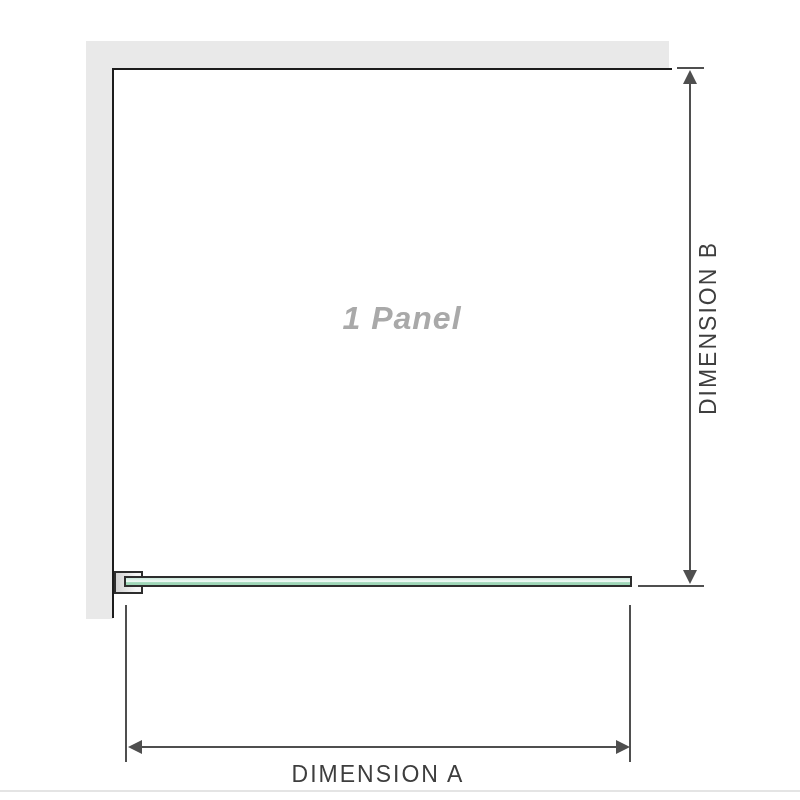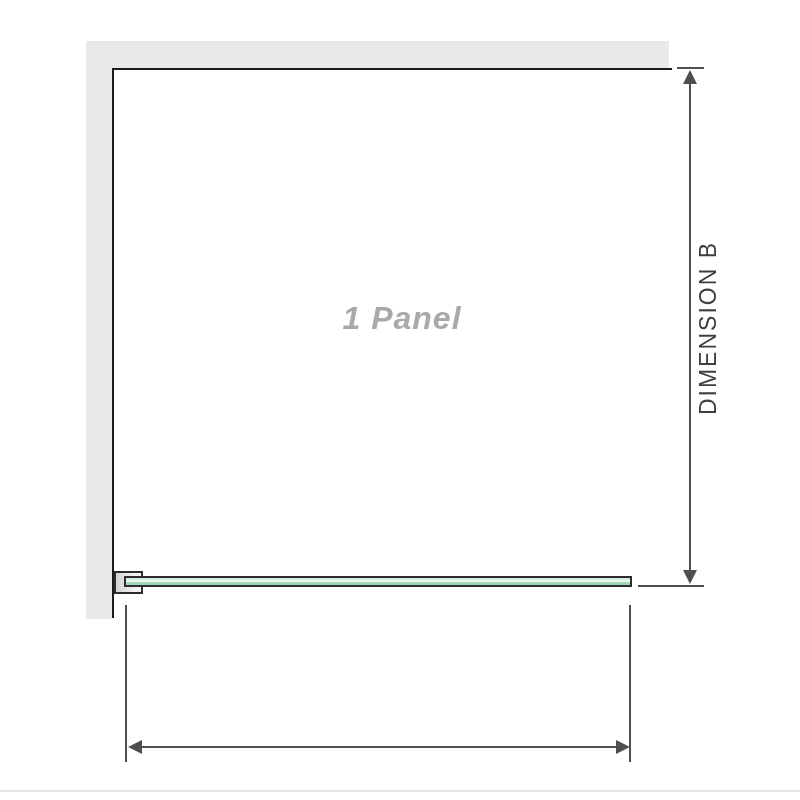--- a/index.html
+++ b/index.html
@@ -109,16 +109,17 @@
   <div class="dim-line-v" style="left:689px;top:76px;height:500px;"></div>
   <div class="arrow arrow-up" style="left:683px;top:70px;"></div>
   <div class="arrow arrow-down" style="left:683px;top:570px;"></div>
   <div class="dim-label dim-label-b">DIMENSION B</div>
 
   <div class="tick-v" style="left:125px;top:605px;height:157px;"></div>
   <div class="tick-v" style="left:629px;top:605px;height:157px;"></div>
   <div class="dim-line-h" style="left:134px;top:746px;width:488px;"></div>
   <div class="arrow arrow-left" style="left:128px;top:740px;"></div>
   <div class="arrow arrow-right" style="left:616px;top:740px;"></div>
+  <div class="dim-label dim-label-a">DIMENSION A</div>
 
   <div class="bottom-divider"></div>
 
 </div>
 
 </body></html>

